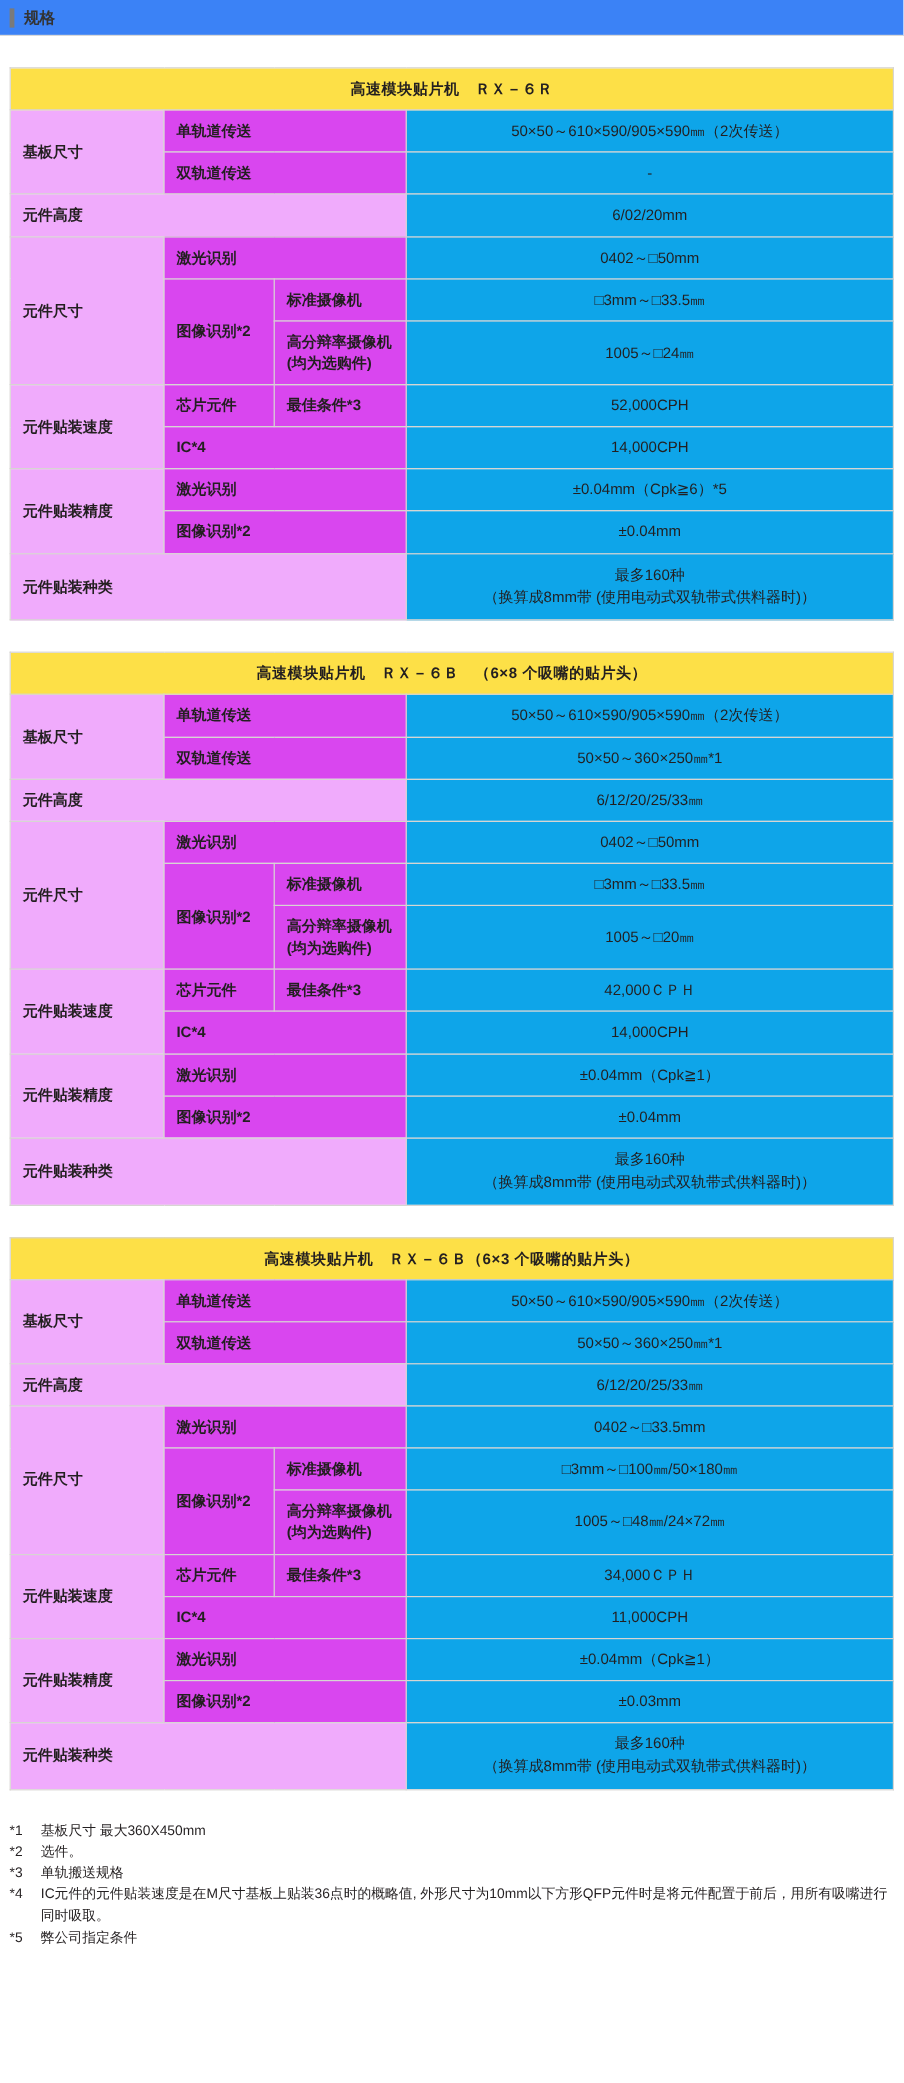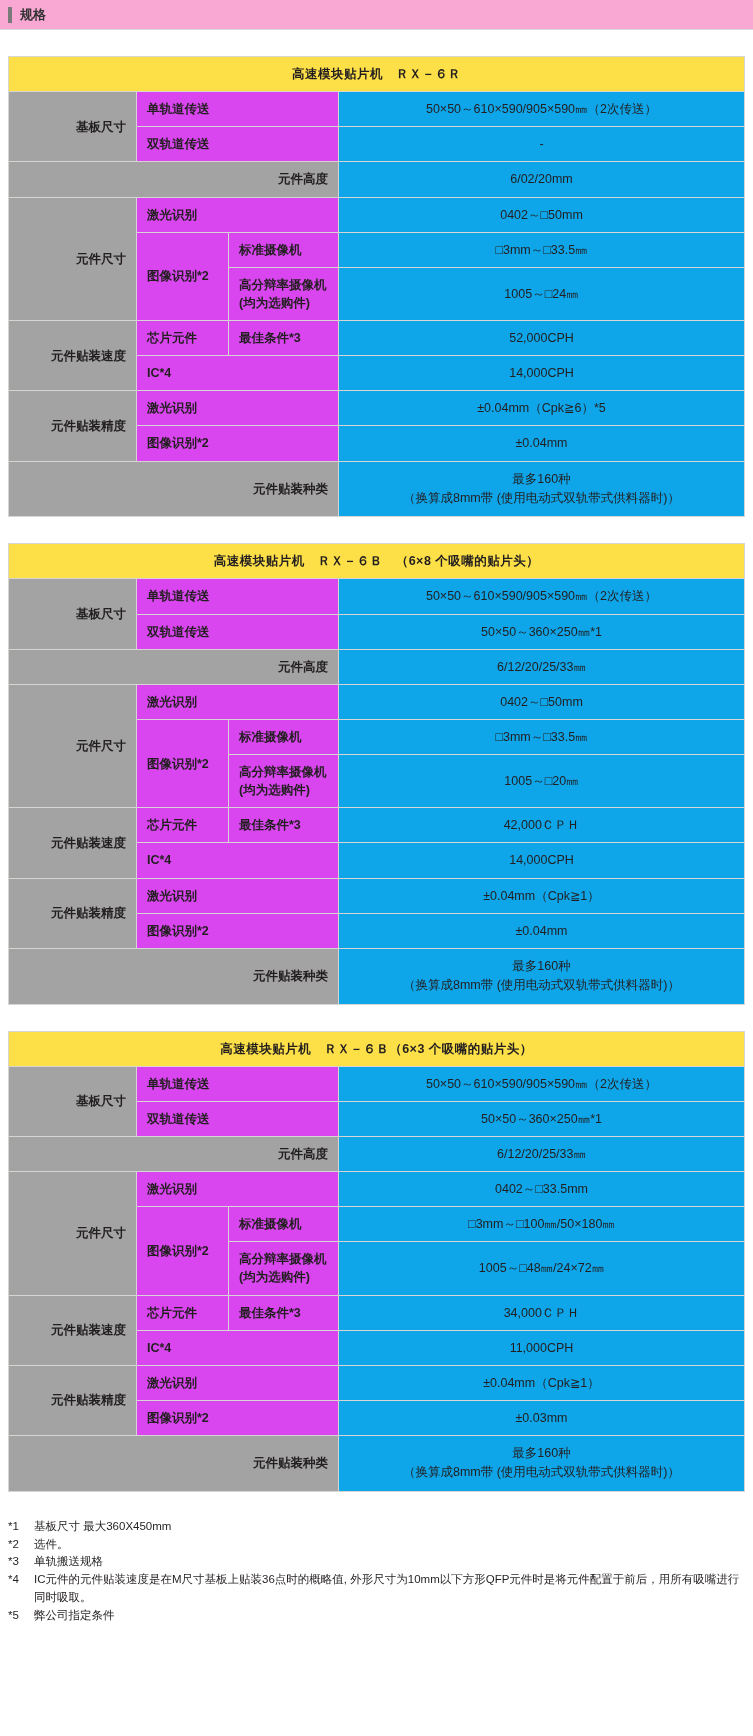--- a/index.html
+++ b/index.html
@@ -11,21 +11,21 @@
     color: #231f20;
     font-size: 13px;
   }
   .page { width: 753px; padding: 0 8px 10px 8px; }
 
   
   .page-heading {
     display: flex;
     align-items: center;
     height: 30px;
-    background: #f9a8d4;
+    background: #3b82f6;
     border-bottom: 1px solid #d9d9d9;
     margin: 0 -8px 26px -8px;
     padding-left: 8px;
   }
   .page-heading .bar {
     width: 4px; height: 16px;
     background: #7a7a7a;
     margin-right: 8px;
   }
   .page-heading .txt { font-weight: bold; font-size: 13px; color: #333; }
@@ -46,24 +46,23 @@
   }
   td.title {
     background: #fde047;
     text-align: center;
     font-weight: bold;
     font-size: 13.5px;
     letter-spacing: .5px;
     padding: 9px 6px;
   }
   td.lbl {
-    background: #a3a3a3;
+    background: #f0abfc;
     font-weight: bold;
     font-size: 12.5px;
-    text-align: right;
   }
   td.lbl2 {
     background: #d946ef;
     font-weight: bold;
     font-size: 12.5px;
   }
   td.val {
     text-align: center;
     background: #0ea5e9;
     font-size: 12.5px;

